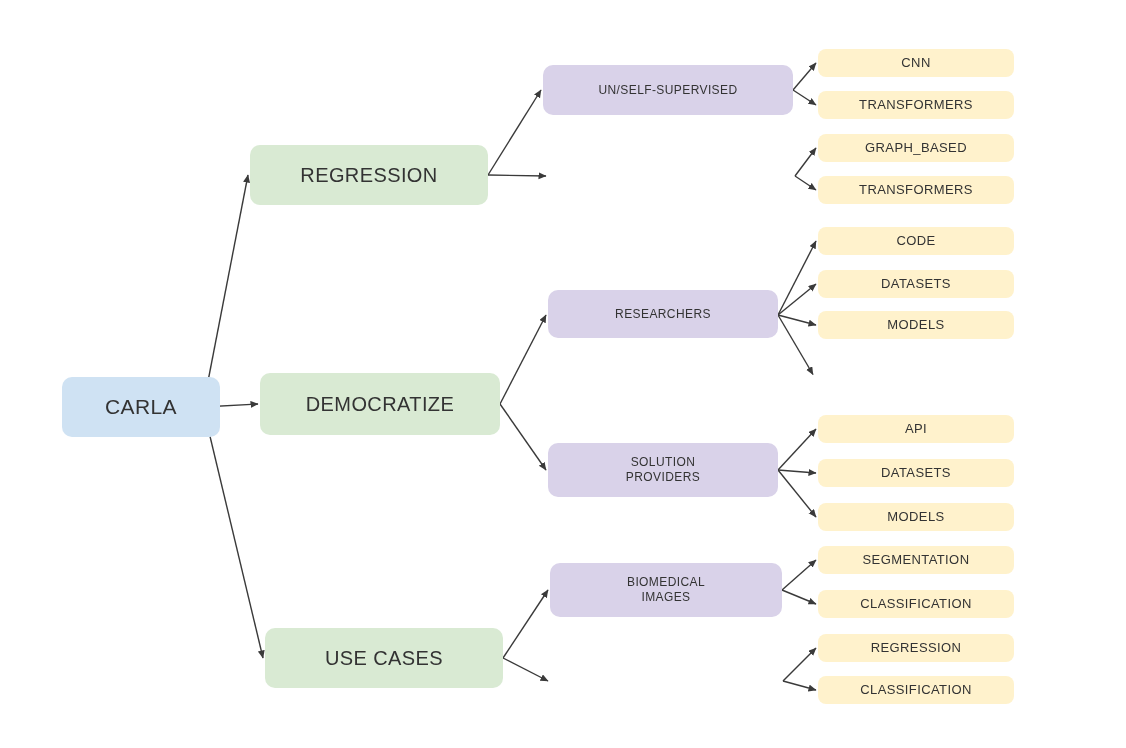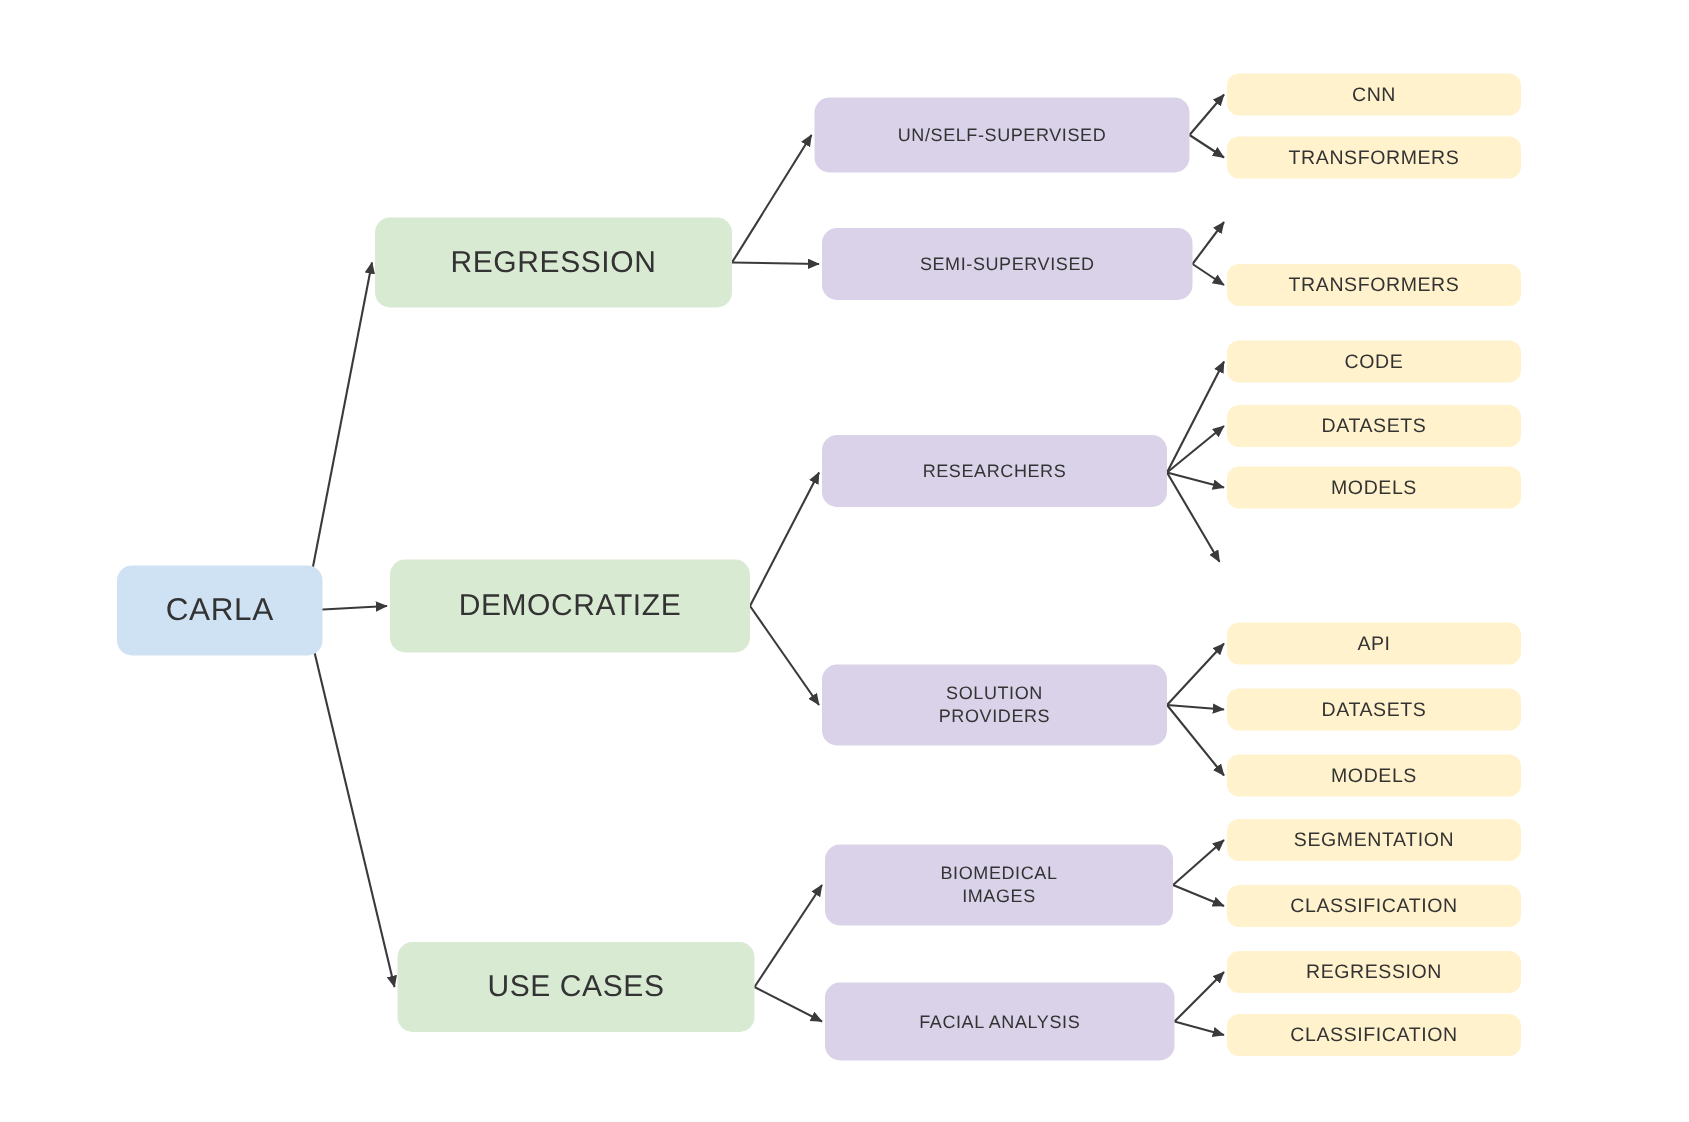--- a/index.html
+++ b/index.html
@@ -74,60 +74,57 @@
       <line x1="778" y1="315" x2="813" y2="374.5" stroke="#3a3a3a" stroke-width="1.4" marker-end="url(#arrowhead)"></line>
       <line x1="778" y1="470" x2="816" y2="429" stroke="#3a3a3a" stroke-width="1.4" marker-end="url(#arrowhead)"></line>
       <line x1="778" y1="470" x2="816" y2="473" stroke="#3a3a3a" stroke-width="1.4" marker-end="url(#arrowhead)"></line>
       <line x1="778" y1="470" x2="816" y2="517" stroke="#3a3a3a" stroke-width="1.4" marker-end="url(#arrowhead)"></line>
       <line x1="782" y1="590" x2="816" y2="560" stroke="#3a3a3a" stroke-width="1.4" marker-end="url(#arrowhead)"></line>
       <line x1="782" y1="590" x2="816" y2="604" stroke="#3a3a3a" stroke-width="1.4" marker-end="url(#arrowhead)"></line>
       <line x1="783" y1="681" x2="816" y2="648" stroke="#3a3a3a" stroke-width="1.4" marker-end="url(#arrowhead)"></line>
       <line x1="783" y1="681" x2="816" y2="690" stroke="#3a3a3a" stroke-width="1.4" marker-end="url(#arrowhead)"></line>
     </svg>
 
-  <div class="node blue" style="left:78px;top:377px;width:137px;height:60px">
+  <div class="node blue" style="left:62px;top:377px;width:158px;height:60px">
     <span class="lbl">CARLA</span>
   </div>
 
   <div class="node green" style="left:250px;top:145px;width:238px;height:60px">
     <span class="lbl">REGRESSION</span>
   </div>
   <div class="node green" style="left:260px;top:373px;width:240px;height:62px">
     <span class="lbl">DEMOCRATIZE</span>
   </div>
   <div class="node green" style="left:265px;top:628px;width:238px;height:60px">
     <span class="lbl">USE CASES</span>
   </div>
 
   <div class="node purple" style="left:543px;top:65px;width:250px;height:50px">
     <span class="lbl">UN/SELF-SUPERVISED</span>
   </div>
-  <div class="node purple" style="left:548px;top:152px;width:247px;height:48px">
-    <span class="lbl">SEMI-SUPERVISED</span>
-  </div>
   <div class="node purple" style="left:548px;top:290px;width:230px;height:48px">
     <span class="lbl">RESEARCHERS</span>
   </div>
   <div class="node purple" style="left:548px;top:443px;width:230px;height:54px">
     <span class="lbl">SOLUTION
 PROVIDERS</span>
   </div>
   <div class="node purple" style="left:550px;top:563px;width:232px;height:54px">
     <span class="lbl">BIOMEDICAL
 IMAGES</span>
   </div>
-  <div class="node purple" style="left:550px;top:655px;width:233px;height:52px">
-    <span class="lbl">FACIAL ANALYSIS</span>
-  </div>
 
   <div class="node yellow" style="left:818px;top:49px;width:196px;height:28px">
     <span class="lbl">CNN</span>
   </div>
   <div class="node yellow" style="left:818px;top:91px;width:196px;height:28px">
     <span class="lbl">TRANSFORMERS</span>
+  </div>
+  <div class="node yellow" style="left:818px;top:134px;width:196px;height:28px">
+    <span class="lbl">GRAPH_BASED</span>
   </div>
   <div class="node yellow" style="left:818px;top:176px;width:196px;height:28px">
     <span class="lbl">TRANSFORMERS</span>
   </div>
   <div class="node yellow" style="left:818px;top:227px;width:196px;height:28px">
     <span class="lbl">CODE</span>
   </div>
   <div class="node yellow" style="left:818px;top:270px;width:196px;height:28px">
     <span class="lbl">DATASETS</span>
   </div>

